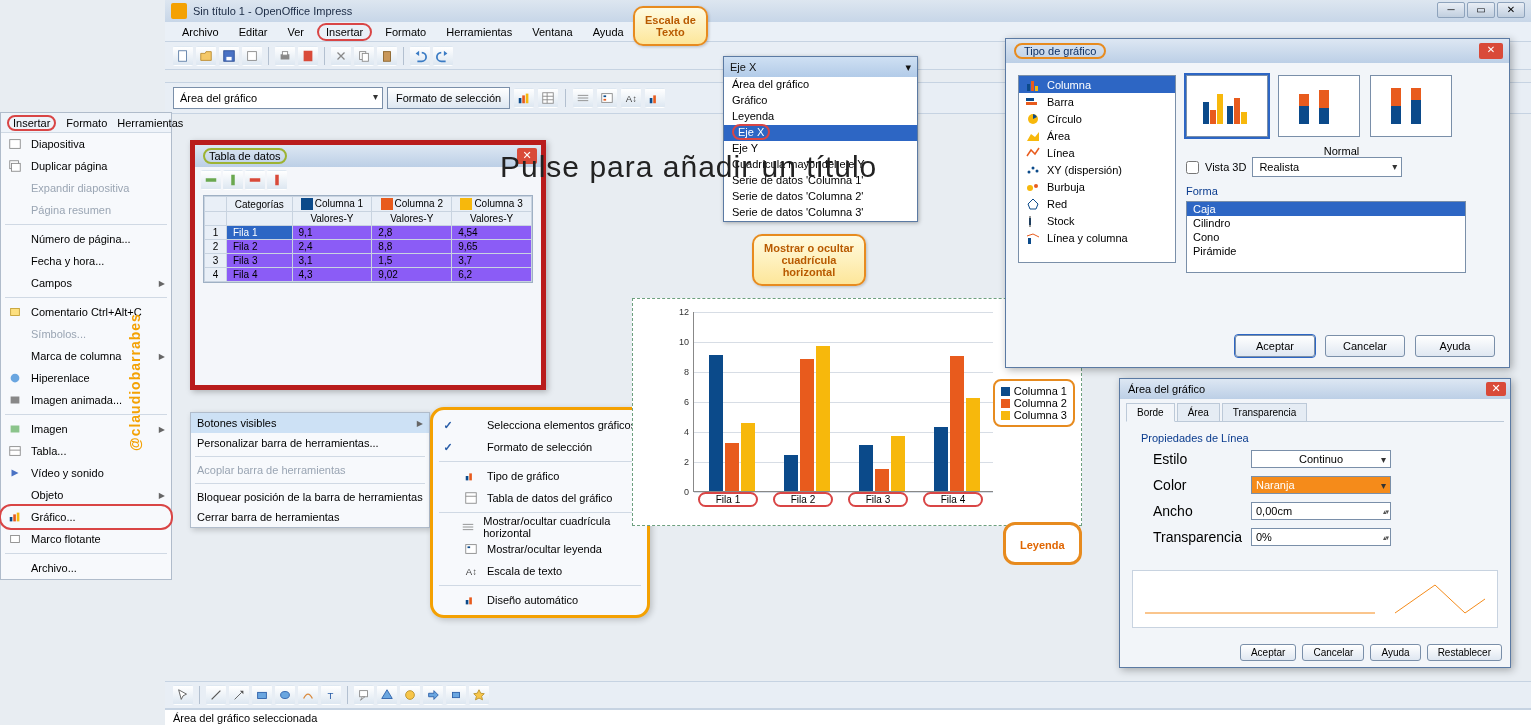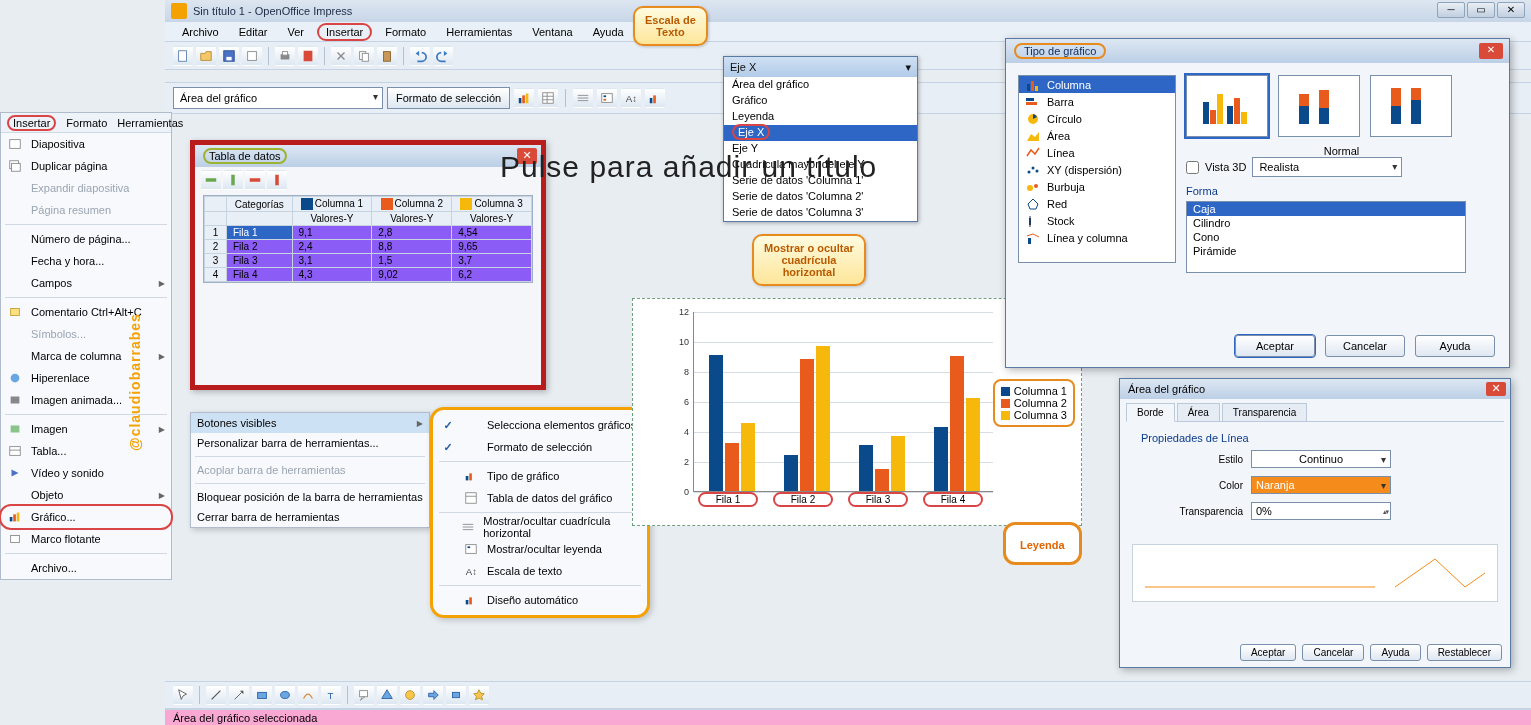--- a/index.html
+++ b/index.html
@@ -128,34 +128,34 @@
 
 .areadlg { position: absolute; left: 1119px; top: 378px; width: 392px; height: 290px; background: #f2f5f9; border: 1px solid #5b7aa3; box-shadow: 2px 2px 8px rgba(0,0,0,.3); }
 .areadlg .ahead { height: 20px; background: linear-gradient(#dde7f3,#bccfe6); display: flex; align-items: center; padding-left: 8px; }
 .areadlg .ax { margin-left: auto; margin-right: 4px; width: 20px; height: 14px; background: #d94a39; color: #fff; text-align: center; line-height: 12px; cursor: pointer; border-radius: 2px; }
 .tabs { display: flex; border-bottom: 1px solid #bcc9d8; margin: 4px 6px 0 6px; }
 .tab { padding: 3px 10px; border: 1px solid #bcc9d8; border-bottom: none; background: #e5ecf4; margin-right: 2px; cursor: pointer; font-size: 10px; }
 .tab.active { background: #f2f5f9; border-bottom: 1px solid #f2f5f9; margin-bottom: -1px; }
 .form { padding: 10px 14px; margin-left: 7px; }
 .form .sect { color: #0a3b8e; margin-bottom: 6px; }
 .form .fld { display: flex; align-items: center; gap: 8px; margin: 4px 0 8px 12px; }
-.form .fld label { width: 90px; font-size: 10px; text-align: right; }
+.form .fld label { width: 90px; font-size: 14px; }
 .form .fld .combo, .form .fld .spin { width: 140px; height: 18px; border: 1px solid #7a8fa9; background: #fff; font-size: 10px; padding: 0 4px; position: relative; display: flex; align-items: center; }
 .spin:after { content: "▴▾"; position: absolute; right: 2px; font-size: 7px; line-height: 7px; color: #555; letter-spacing: -1px; }
 .colorbox { background: #f58b1a !important; color: #fff; padding-left: 6px; }
 .preview-line { margin: 6px 12px; height: 58px; border: 1px solid #c8d3e0; background: #fff; position: relative; }
 .preview-line svg { width: 100%; height: 100%; }
 .abtns { position: absolute; bottom: 6px; right: 8px; display: flex; gap: 6px; }
 .abtn { padding: 2px 10px; border: 1px solid #7a8fa9; background: linear-gradient(#fff,#dfe7f1); border-radius: 3px; font-size: 10px; cursor: pointer; }
 
 
 .btm-tb { position: absolute; left: 165px; bottom: 16px; right: 0; height: 28px; background: #e8eef5; border-top: 1px solid #c6d3e2; border-bottom: 1px solid #c6d3e2; display: flex; align-items: center; padding-left: 8px; gap: 3px; }
 
 
-.status { position: absolute; left: 165px; bottom: 0; right: 0; height: 16px; background: #f9a8d4; border-top: 1px solid #c6d3e2; padding-left: 8px; font-size: 11px; display: flex; align-items: center; }
+.status { position: absolute; left: 165px; bottom: 0; right: 0; height: 16px; background: #ffffff; border-top: 1px solid #c6d3e2; padding-left: 8px; font-size: 11px; display: flex; align-items: center; }
 
 
 .wm { position: absolute; left: 127px; top: 451px; transform: rotate(-90deg); transform-origin: left top; color: #f4a102; font-size: 14px; font-weight: 600; letter-spacing: 1px; }
 
 
 </style>
 </head>
 <body>
 
 <div class="titlebar">
@@ -870,20 +870,26 @@
           <span style="margin:0 auto">Continuo</span>
         </div>
       </div>
     <div class="fld">
         <label>Color</label>
         <div class="combo colorbox">
           <span>Naranja</span>
         </div>
       </div>
     <div class="fld">
+        <label>Ancho</label>
+        <div class="spin">
+          <span>0,00cm</span>
+        </div>
+      </div>
+    <div class="fld">
         <label>Transparencia</label>
         <div class="spin">
           <span>0%</span>
         </div>
       </div>
   </div>
   <div class="preview-line">
     <svg viewBox="0 0 360 56">
         <line x1="10" y1="42" x2="240" y2="42" stroke="#f58b1a" stroke-width="1"></line>
         <polyline points="260,42 300,14 330,42 350,28" fill="none" stroke="#f58b1a" stroke-width="1"></polyline>

